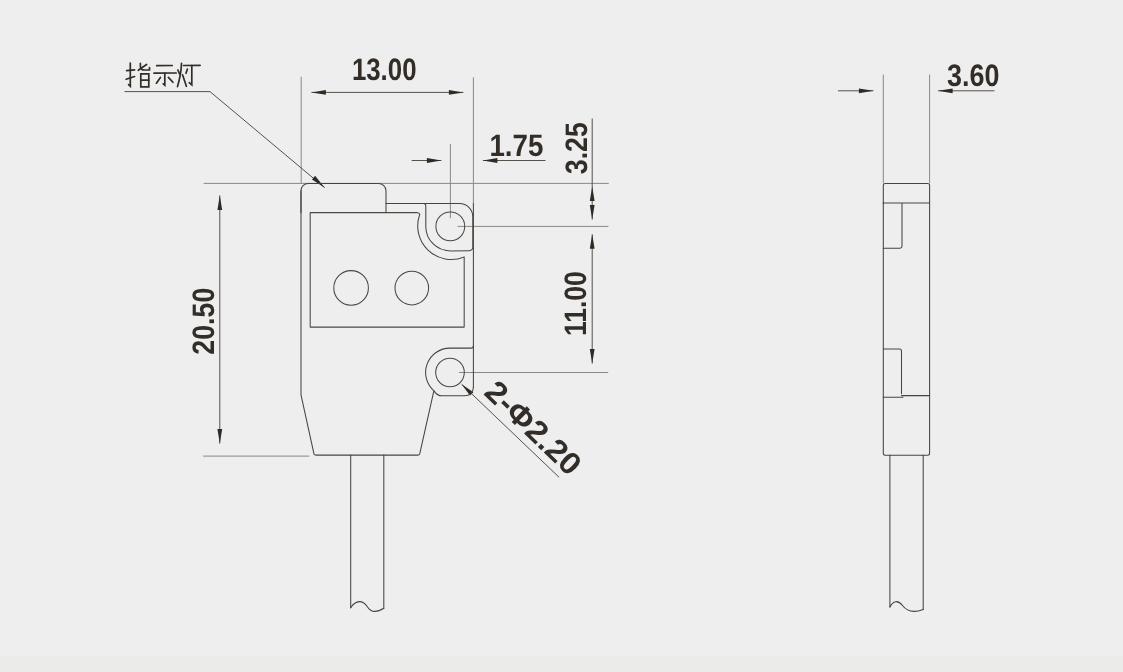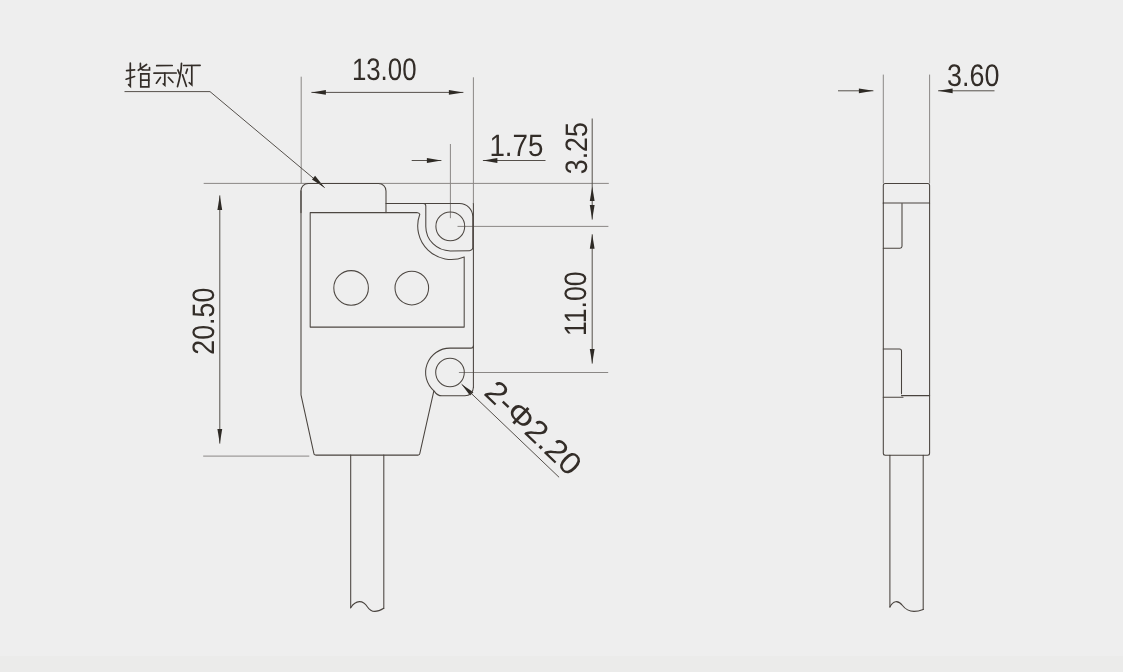--- a/index.html
+++ b/index.html
@@ -1,16 +1,16 @@
 <!DOCTYPE html>
 <html><head>
 <meta charset="utf-8">
 <style>
 html,body{margin:0;padding:0;background:#eeeeee;}
-#wrap{width:1123px;height:672px;position:relative;overflow:hidden;}
+#wrap{width:1123px;height:672px;position:relative;overflow:hidden;font-weight:bold;}
 text{font-family:"Liberation Sans",sans-serif;-webkit-font-smoothing:antialiased;text-rendering:geometricPrecision;}
 </style>
 </head>
 <body>
 <div id="wrap">
 <svg width="1123" height="672" viewBox="0 0 1123 672">
 <rect x="0" y="0" width="1123" height="672" fill="#eeeeee"></rect>
 <rect x="0" y="656" width="1123" height="16" fill="#ebebea"></rect>
 
 <g stroke="#8a8785" stroke-width="1" fill="none">

